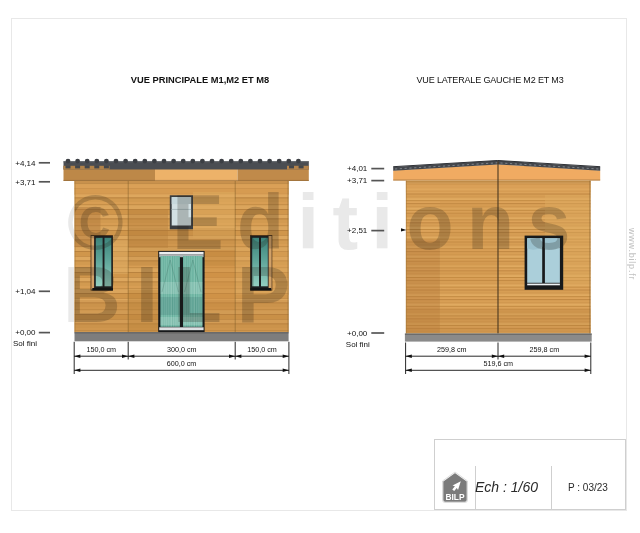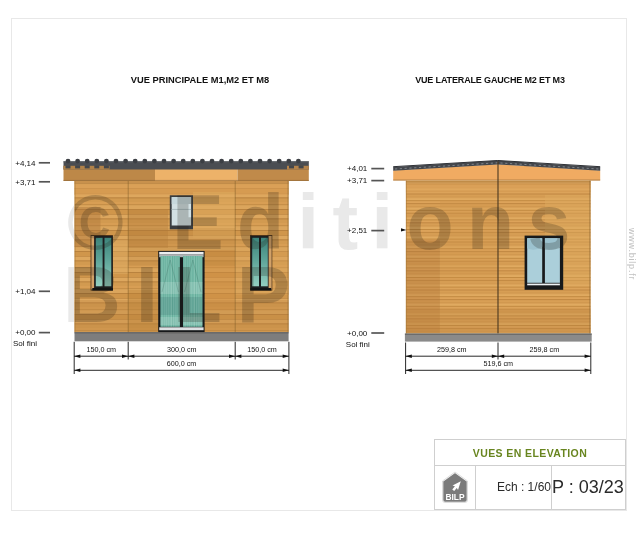--- a/index.html
+++ b/index.html
@@ -4,21 +4,21 @@
 html,body{margin:0;padding:0;}
 body{width:640px;height:533px;position:relative;background:#fff;font-family:"Liberation Sans",sans-serif;overflow:hidden;}
 .abs{position:absolute;}
 </style></head>
 <body>
 
 <div class="abs" style="left:11px;top:18px;width:614px;height:491px;border:1px solid #e8e8e8;"></div>
 
 <div class="abs" style="left:80px;top:75px;width:240px;text-align:center;font-size:9.3px;font-weight:bold;color:#111;">VUE PRINCIPALE M1,M2 ET M8</div>
 
-<div class="abs" style="left:370px;top:75px;width:240px;text-align:center;font-size:9px;letter-spacing:-0.15px;font-weight:bold;color:#111;">VUE LATERALE GAUCHE M2 ET M3</div>
+<div class="abs" style="left:370px;top:75px;width:240px;text-align:center;font-size:9px;letter-spacing:-0.15px;font-weight:normal;color:#111;">VUE LATERALE GAUCHE M2 ET M3</div>
 
 <div class="abs" style="left:67px;top:178px;font-size:77px;font-weight:bold;letter-spacing:13.5px;color:#e9e9e9;white-space:nowrap;">© Editions</div>
 
 <div class="abs" style="left:63px;top:249px;font-size:80px;font-weight:bold;letter-spacing:15px;color:#e9e9e9;white-space:nowrap;">BILP</div>
 <svg class="abs" style="left:0;top:0;" width="640" height="533" viewBox="0 0 640 533">
 <defs>
 <pattern id="planksA" patternUnits="userSpaceOnUse" x="74" y="181" width="400" height="21">
  <rect width="400" height="21" fill="#d29a50"></rect>
  <rect y="0" width="400" height="2.5" fill="#d89e54"></rect>
  <rect y="2.5" width="400" height="0.8" fill="#b8823d"></rect>
@@ -284,27 +284,26 @@
   </div>
 
 <div class="abs" style="left:405.9px;top:180.6px;width:184.8px;height:153px;overflow:hidden;">
     <div class="abs" style="left:-338.9px;top:-2.5999999999999943px;font-size:77px;font-weight:bold;letter-spacing:13.5px;color:rgba(30,26,18,0.22);white-space:nowrap;">© Editions</div>
   </div>
 
 <div class="abs" style="left:627px;top:228px;font-size:9px;color:#c2c2c2;writing-mode:vertical-rl;letter-spacing:0.8px;">www.bilp.fr</div>
 
 <div class="abs" style="left:434.4px;top:438.5px;width:191.2px;height:71px;border:1px solid #cfcfcf;background:#fff;box-sizing:border-box;">
 
-<div class="abs" style="left:0;top:0;width:100%;height:26px;border-bottom:1px solid #cfcfcf;box-sizing:border-box;text-align:center;line-height:26px;font-size:10.5px;font-weight:bold;letter-spacing:0.4px;color:#68851f;">VUES EN ELEVATION</div>
 
 <div class="abs" style="left:0;top:26px;width:39.6px;height:43px;border-right:1px solid #cfcfcf;"></div>
 
 <svg class="abs" style="left:6px;top:31px;" width="28" height="33" viewBox="0 0 28 33">
 <path d="M14,1 L26.5,10 L26.5,29 Q26.5,31.5 24,31.5 L4,31.5 Q1.5,31.5 1.5,29 L1.5,10 Z" fill="#7b7b7b" stroke="#fff" stroke-width="1.6"></path>
 <path d="M14,1 L26.5,10 L26.5,29 Q26.5,31.5 24,31.5 L4,31.5 Q1.5,31.5 1.5,29 L1.5,10 Z" fill="none" stroke="#bbb" stroke-width="0.5"></path>
 <path d="M0,0 L-3.6,8.6 L-1.25,7.7 L-1.25,11.8 L1.25,11.8 L1.25,7.7 L3.6,8.6 Z" fill="#fff" transform="translate(19.8,10.2) rotate(40)"></path>
 <text x="14" y="28.5" text-anchor="middle" font-size="8.4" font-weight="bold" fill="#fff" font-family="Liberation Sans,sans-serif">BILP</text>
 </svg>
 
-<div class="abs" style="left:39.6px;top:26px;width:76px;height:43px;border-right:1px solid #cfcfcf;text-align:right;line-height:43px;font-size:12px;color:#2a2a2a;">Ech : 1/60</div>
-
-<div class="abs" style="left:115.6px;top:26px;width:74px;height:43px;text-align:center;line-height:43px;font-size:18px;color:#2a2a2a;">P : 03/23</div>
+<div class="abs" style="left:39.6px;top:26px;width:76px;height:43px;border-right:1px solid #cfcfcf;text-align:left;line-height:43px;font-size:14px;color:#2a2a2a;font-style:italic;">Ech : 1/60</div>
+
+<div class="abs" style="left:115.6px;top:26px;width:74px;height:43px;text-align:center;line-height:43px;font-size:10px;color:#2a2a2a;">P : 03/23</div>
 </div>
 
 </body></html>

